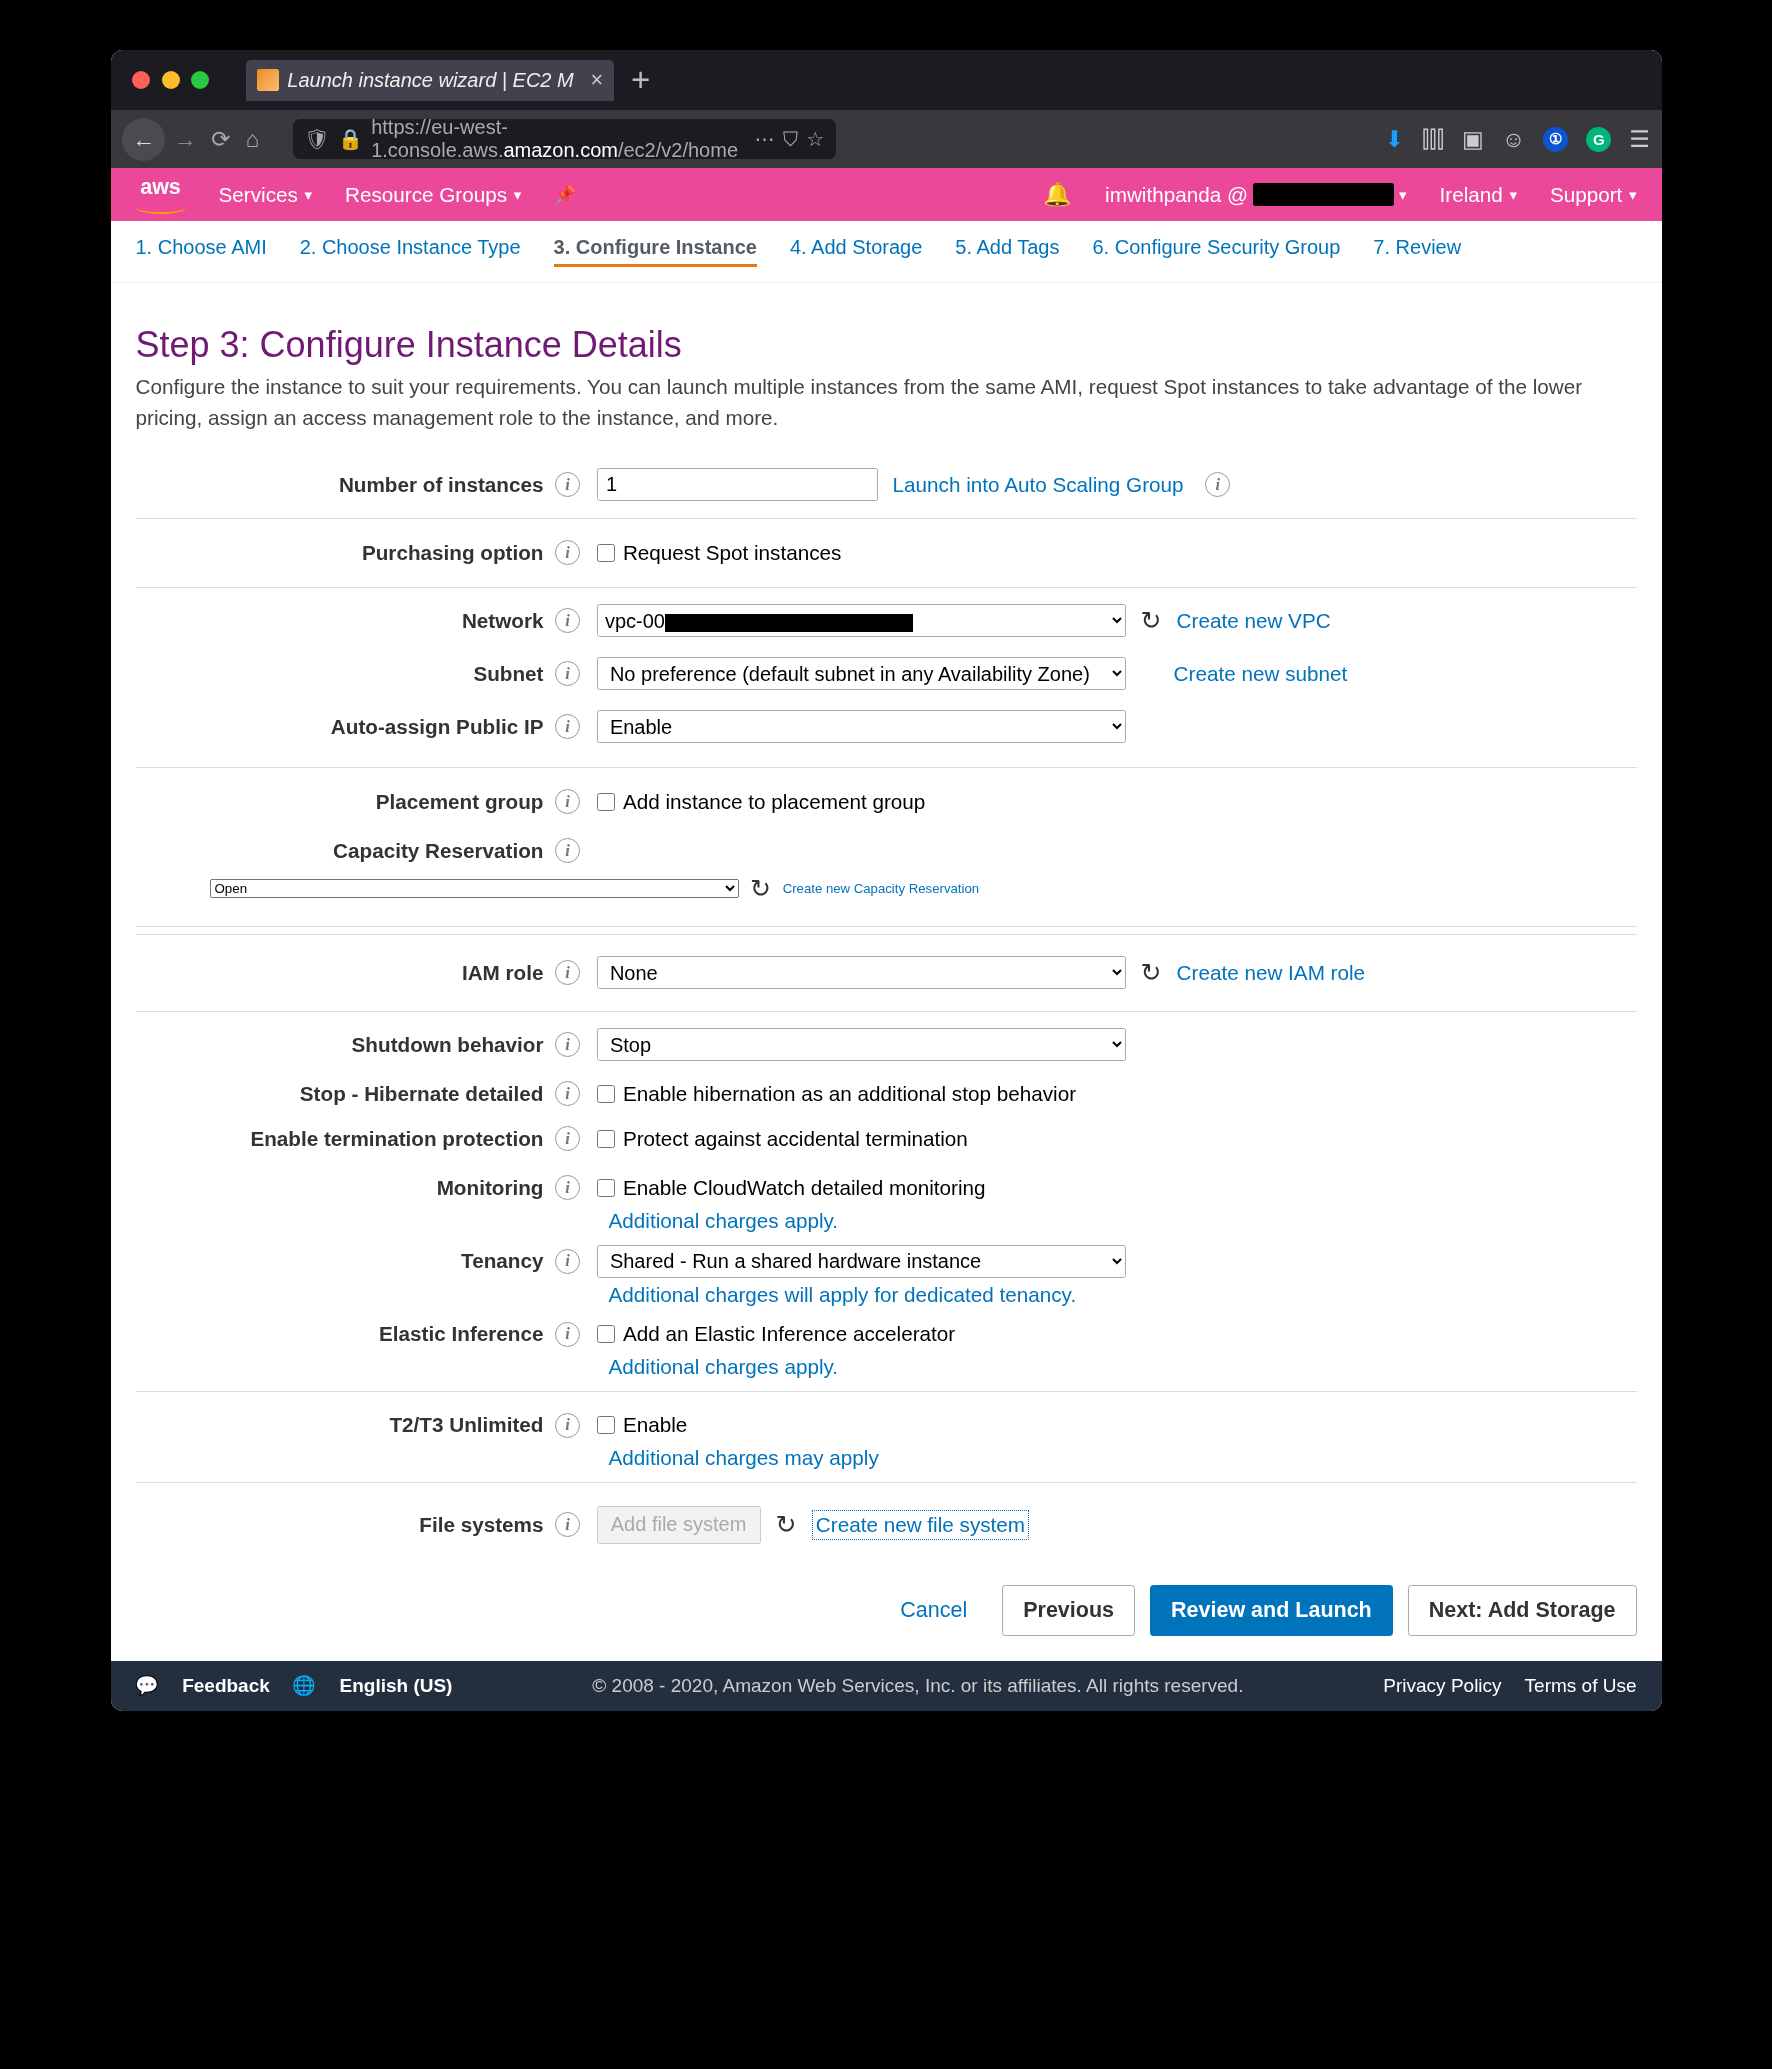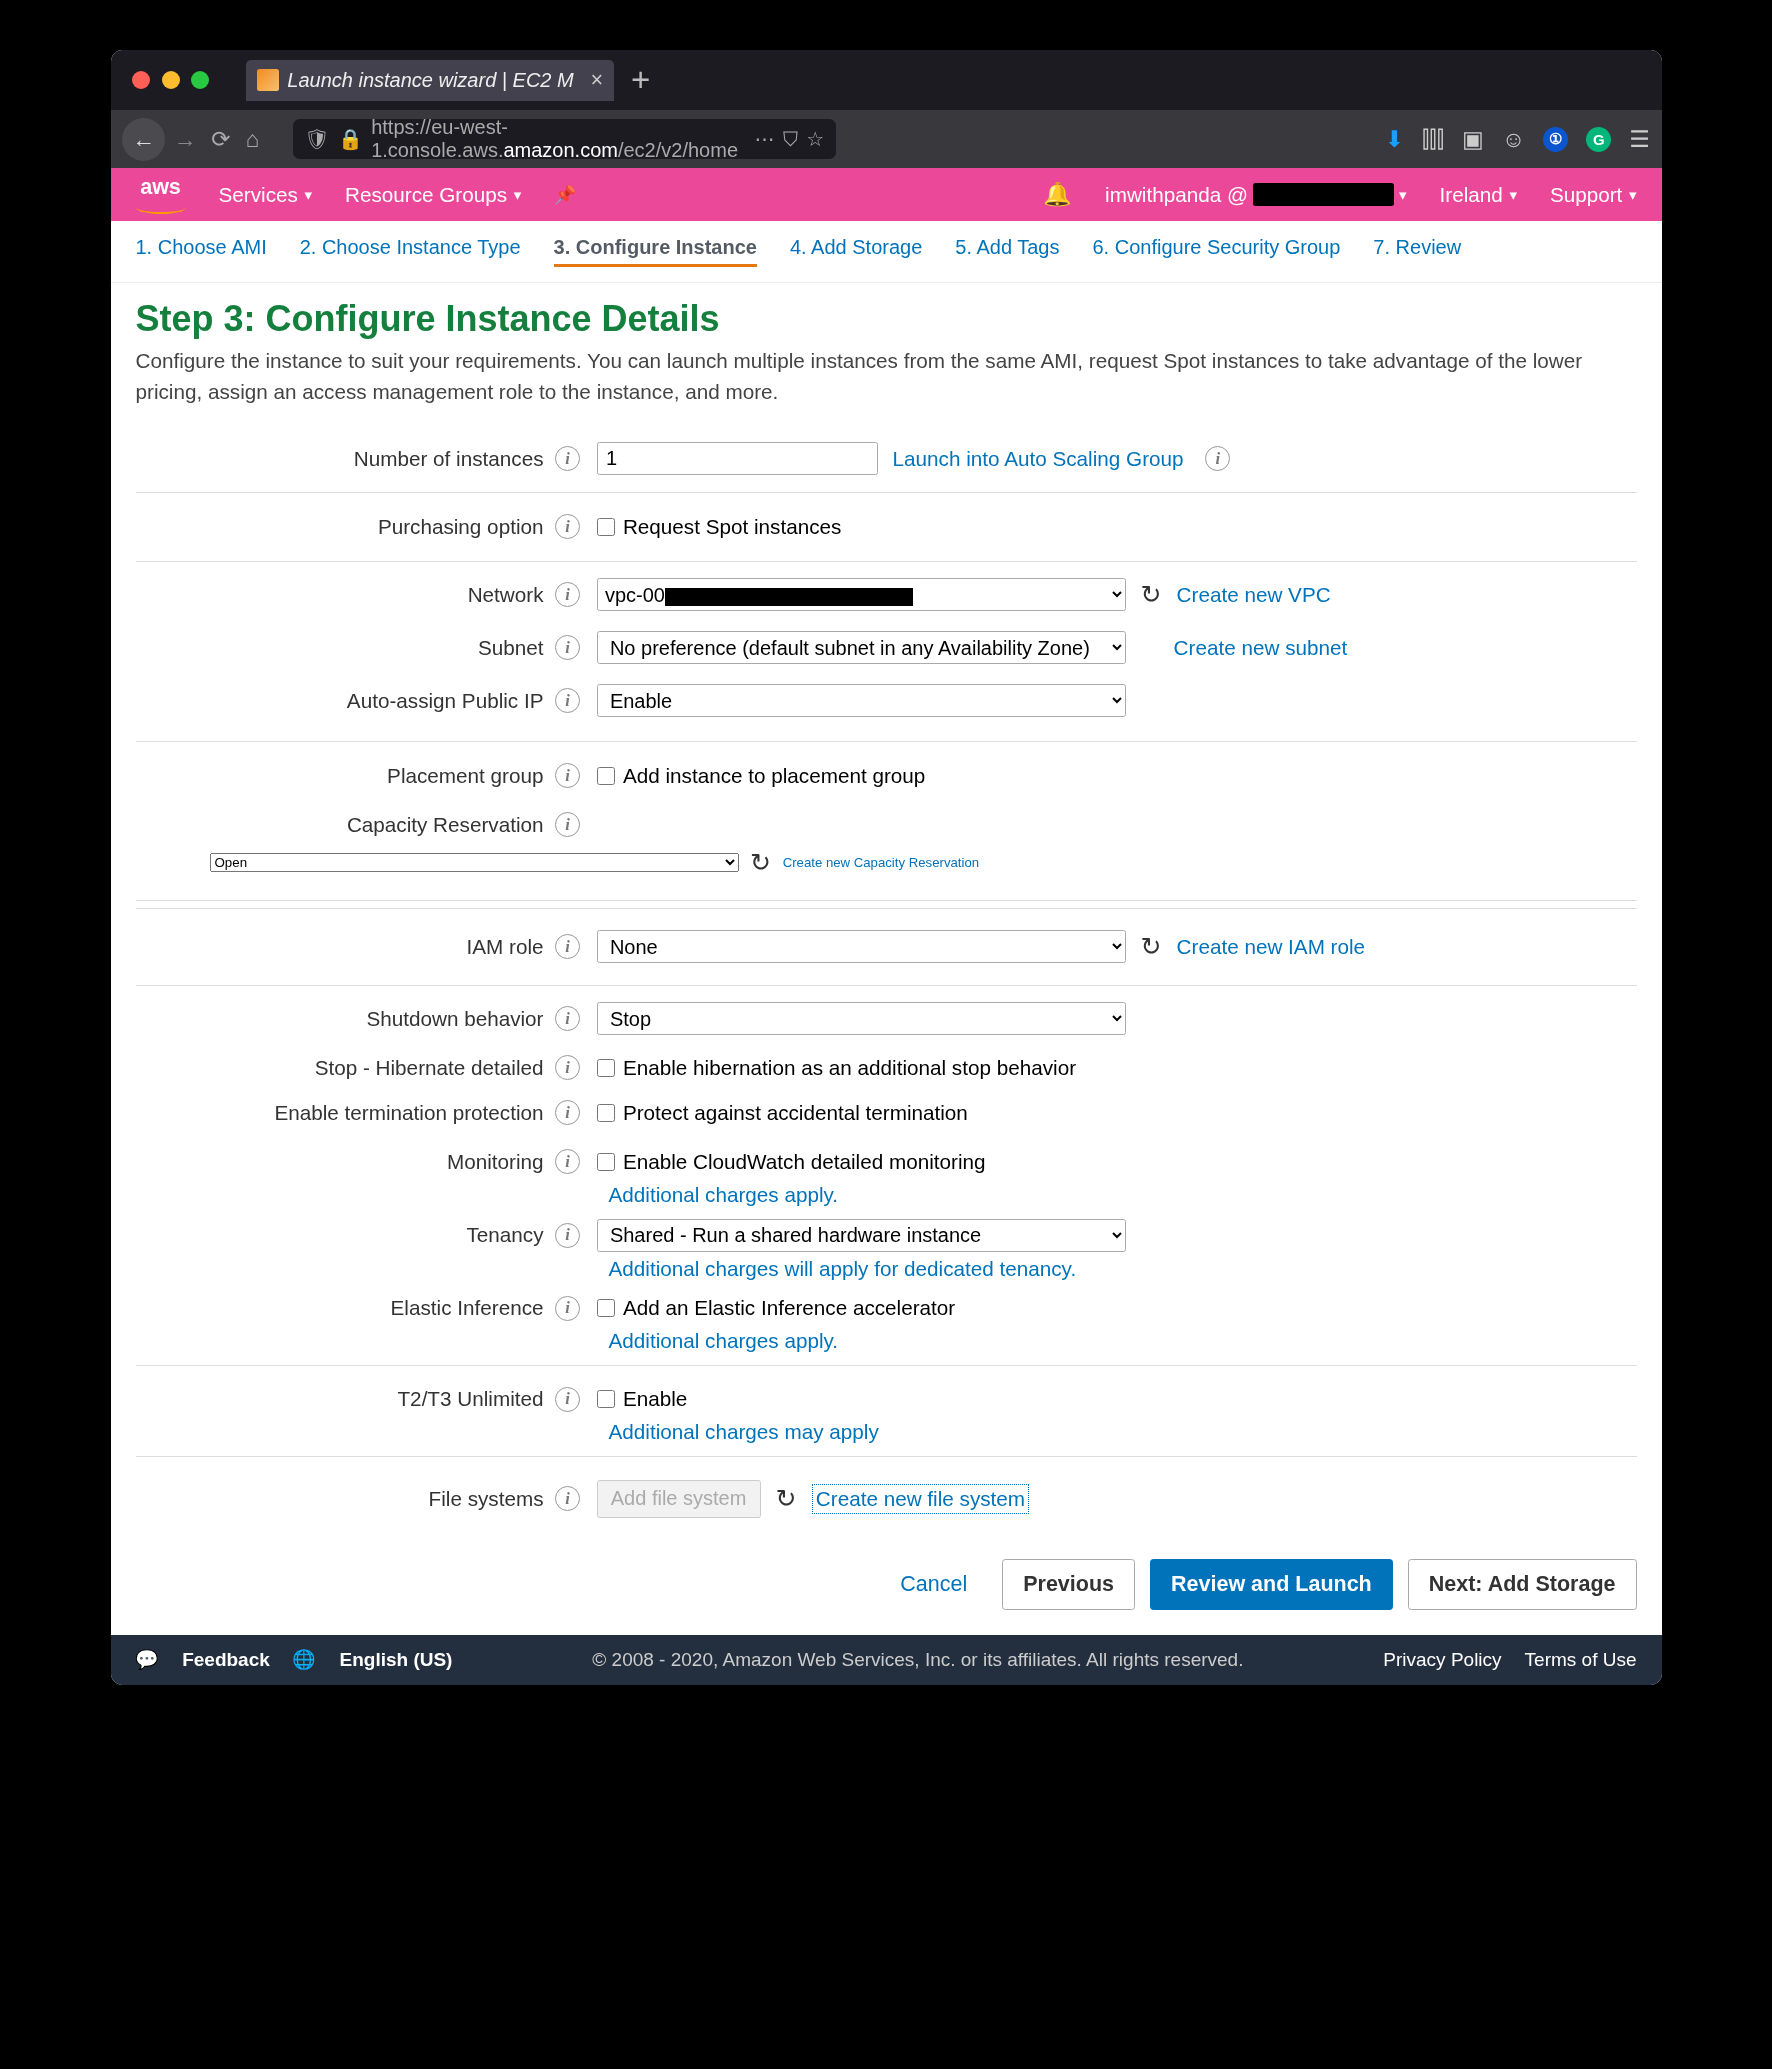--- a/index.html
+++ b/index.html
@@ -38,30 +38,30 @@
 .account { display: flex; align-items: center; gap: 5px; }
 .account .black { background: #000; display: inline-block; width: 141px; height: 23px; border-radius: 2.5px; }
 
 
 .steps { display: flex; gap: 33px; padding: 15px 25px; font-size: 20px; border-bottom: 0.8px solid #eee; }
 .steps a { color: #0073bb; text-decoration: none; }
 .steps .active { color: #545b64; font-weight: 600; border-bottom: 3.3px solid #e47911; padding-bottom: 5px; }
 
 
 .content { padding: 15px 25px 0; }
-.title { font-size: 36px; color: #15803d; font-weight: 700; margin-bottom: 5px; }
+.title { font-size: 36px; color: #701a75; font-weight: 400; margin-bottom: 5px; margin-top: 26px; }
 .desc { font-size: 20.7px; color: #444; line-height: 1.5; margin-bottom: 25px; }
 
 .form { }
 .row { display: flex; align-items: center; padding: 10px 0; min-height: 43px; }
 .row-group { border-top: 0.8px solid #ddd; padding-top: 11.6px; border-bottom: 0.8px solid #ddd; padding-bottom: 11.6px; margin: 6.6px 0; }
 .row-group .row { border: none; }
 
 .label { width: 413px; text-align: right; font-size: 20.7px; color: #333; padding-right: 5px; }
-.label.bold { font-weight: 400; text-align: right; }
+.label.bold { font-weight: 700; text-align: right; }
 .info { width: 25px; height: 25px; border-radius: 50%; border: 1.7px solid #999; color: #777; display: inline-flex; align-items: center; justify-content: center; font-size: 16.5px; font-weight: bold; margin: 0 16.5px 0 6.6px; font-family: Georgia, serif; font-style: italic; }
 .field { display: flex; align-items: center; gap: 15px; flex: 1; font-size: 20.7px; }
 .field input[type=text] { border: 0.8px solid #aaa; height: 33px; padding: 0 8.3px; font-size: 20px; width: 281px; border-radius: 2.5px; }
 .field select { border: 0.8px solid #aaa; height: 33px; padding: 0 8.3px; font-size: 20px; border-radius: 2.5px; background: #fff; }
 .select-wide { width: 529px; }
 .select-med { width: 529px; }
 .cb { display: flex; align-items: center; gap: 8.3px; }
 .cb input { width: 18px; height: 18px; }
 .link { color: #0073bb; text-decoration: none; }
 .refresh { font-size: 25px; color: #333; cursor: pointer; }

